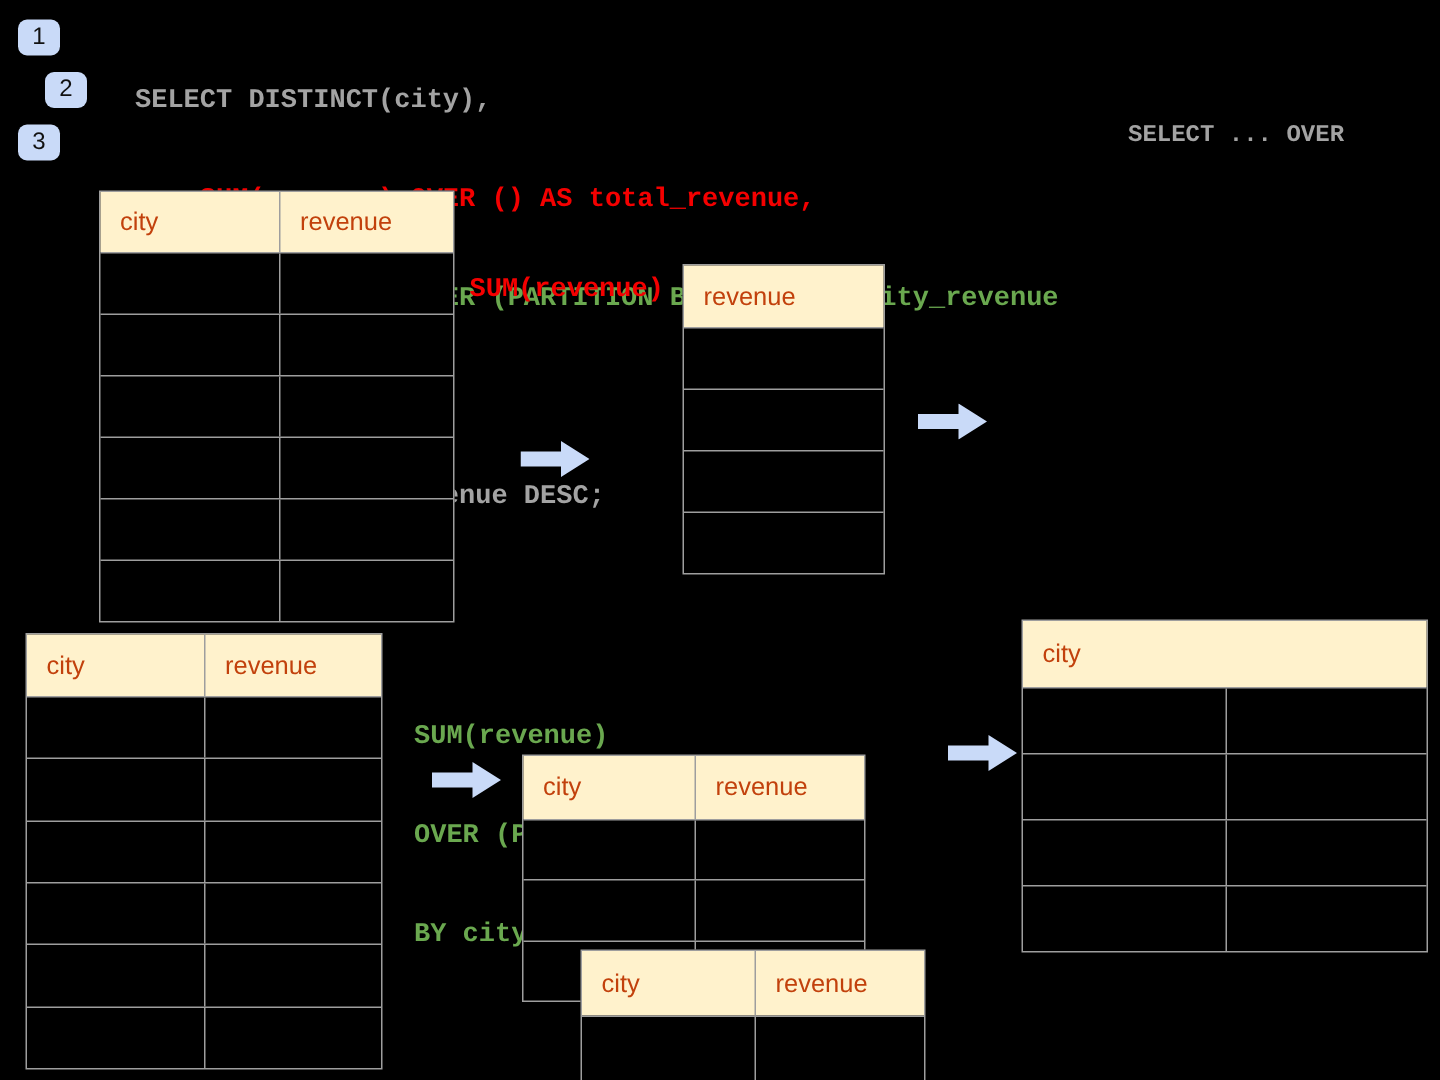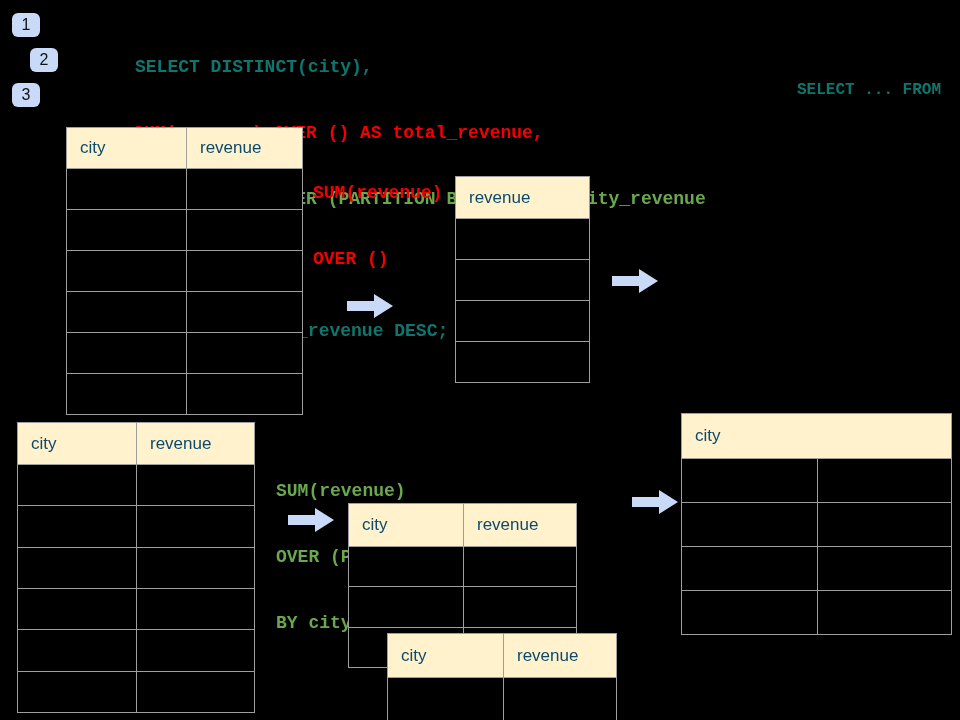--- a/index.html
+++ b/index.html
@@ -11,41 +11,41 @@
   .code{
     position:absolute;white-space:pre;
     font-family:"Liberation Mono","DejaVu Sans Mono",monospace;
     font-weight:bold;
   }
   .code .ln{display:block;}
   .sql-main{left:90px;top:12px;font-size:18px;line-height:22px;}
   .sql-side{left:752px;top:38px;font-size:16px;line-height:21px;}
   .lbl-total{left:313px;top:138px;font-size:18px;line-height:22px;}
   .lbl-part{left:276px;top:436px;font-size:18px;line-height:22px;}
-  .purple{color:#0f766e;margin-left:45px;}
+  .purple{color:#a3a3a3;}
   .red{color:#F40000;}
   .green{color:#6AA84F;}
   
   .badge{
     position:absolute;width:28px;height:24px;border-radius:6px;
     background:#C9DAF8;color:#111;font-size:16px;
     display:flex;align-items:center;justify-content:center;
   }
   .badge1{left:12px;top:13px;}
   .badge2{left:30px;top:48px;}
   .badge3{left:12px;top:83px;}
   
   .dtable{
     position:absolute;display:flex;flex-direction:column;
     border:1px solid #9e9e9e;background:#000;box-sizing:border-box;
   }
   .thead{display:flex;background:#FFF2CC;height:var(--hh);flex:none;}
   .hcell{
     display:flex;align-items:center;padding-left:13px;box-sizing:border-box;
-    font-size:17px;color:#0c4a6e;border-right:1px solid #9e9e9e;flex:1;
+    font-size:17px;color:#c2410c;border-right:1px solid #9e9e9e;flex:1;
   }
   .hcell.c1{flex:none;width:var(--c1);}
   .hcell:last-child{border-right:none;}
   .tbody{display:flex;flex-direction:column;flex:1;}
   .trow{display:flex;flex:1;border-top:1px solid #9e9e9e;}
   .tcell{box-sizing:border-box;border-right:1px solid #9e9e9e;flex:1;}
   .tcell.c1{flex:none;width:var(--c1);}
   .tcell:last-child{border-right:none;}
   
   .t-src-top {left:66px; top:127px;width:237px;height:288px;--hh:40px;--c1:120px;}
@@ -74,26 +74,25 @@
 
   <div class="code sql-main">
     <span class="ln purple">SELECT DISTINCT(city),</span>
     <span class="ln red">    SUM(revenue) OVER () AS total_revenue,</span>
     <span class="ln green">    SUM(revenue) OVER (PARTITION BY city) as city_revenue</span>
     <span class="ln purple">  FROM rides</span>
     <span class="ln purple">  ORDER by city_revenue DESC;</span>
   </div>
 
   <div class="code sql-side">
-    <span class="ln purple">SELECT ... FROM</span>
+    <span class="ln purple">SELECT ... OVER</span>
   </div>
 
   <div class="code lbl-total red">
     <span class="ln">SUM(revenue)</span>
-    <span class="ln">OVER ()</span>
   </div>
 
   <div class="code lbl-part green">
     <span class="ln">SUM(revenue)</span>
     <span class="ln">OVER (PARTITION</span>
     <span class="ln">BY city)</span>
   </div>
 
   <div class="dtable t-src-top">
     <div class="thead">

